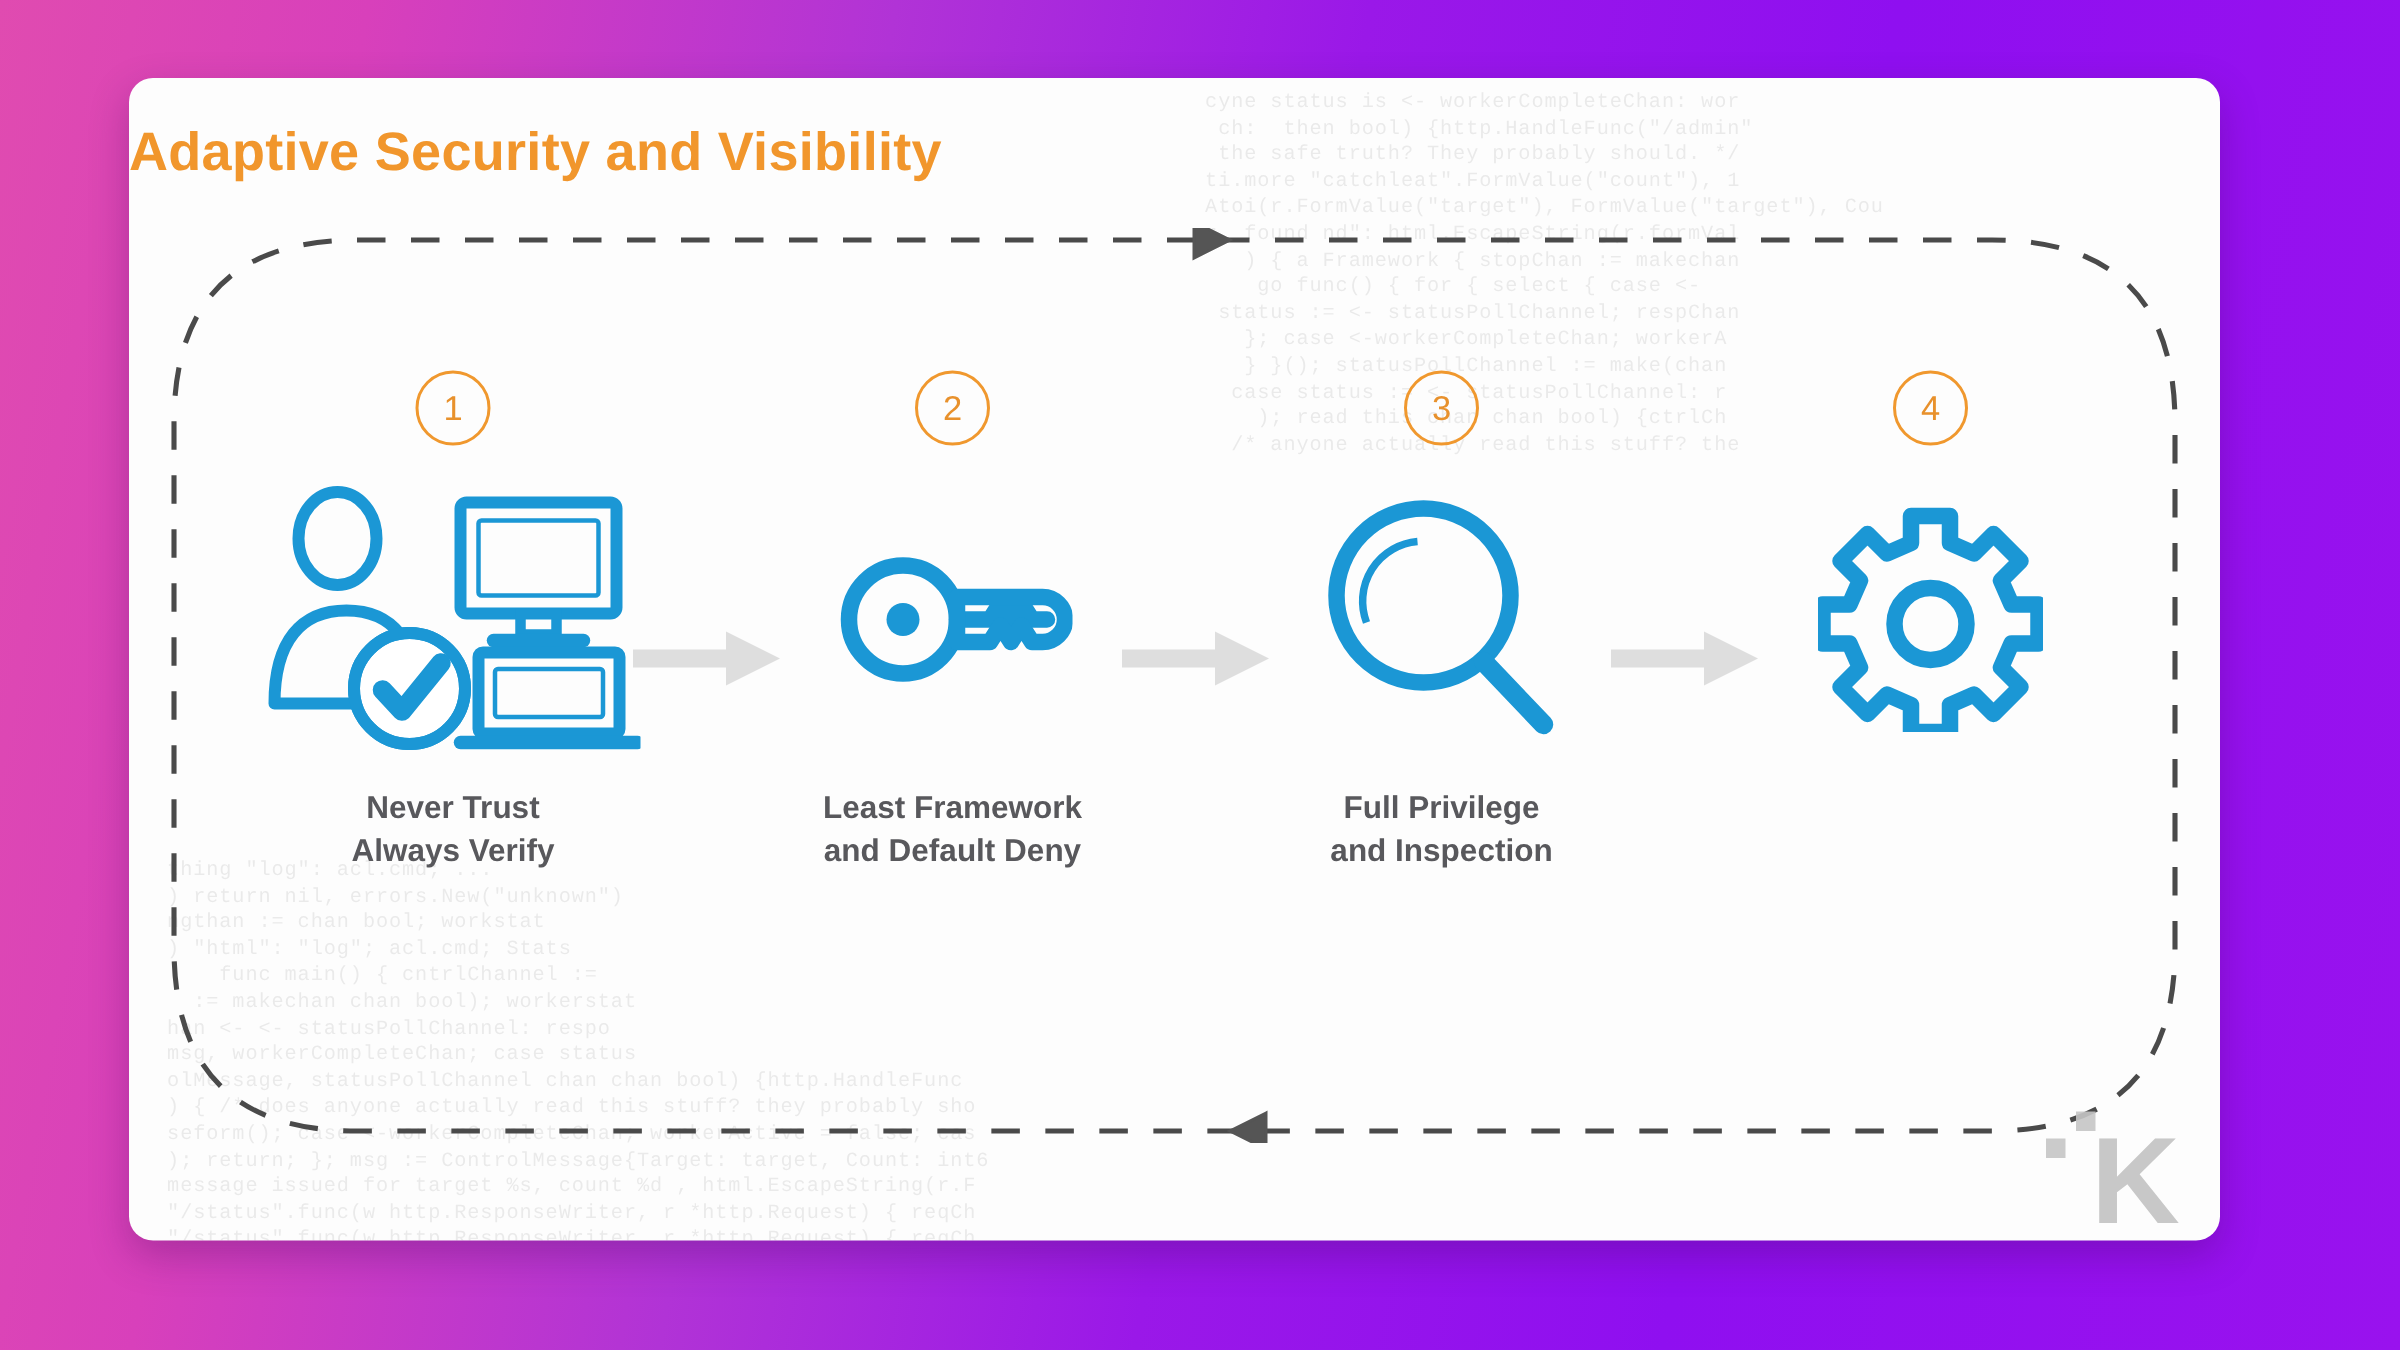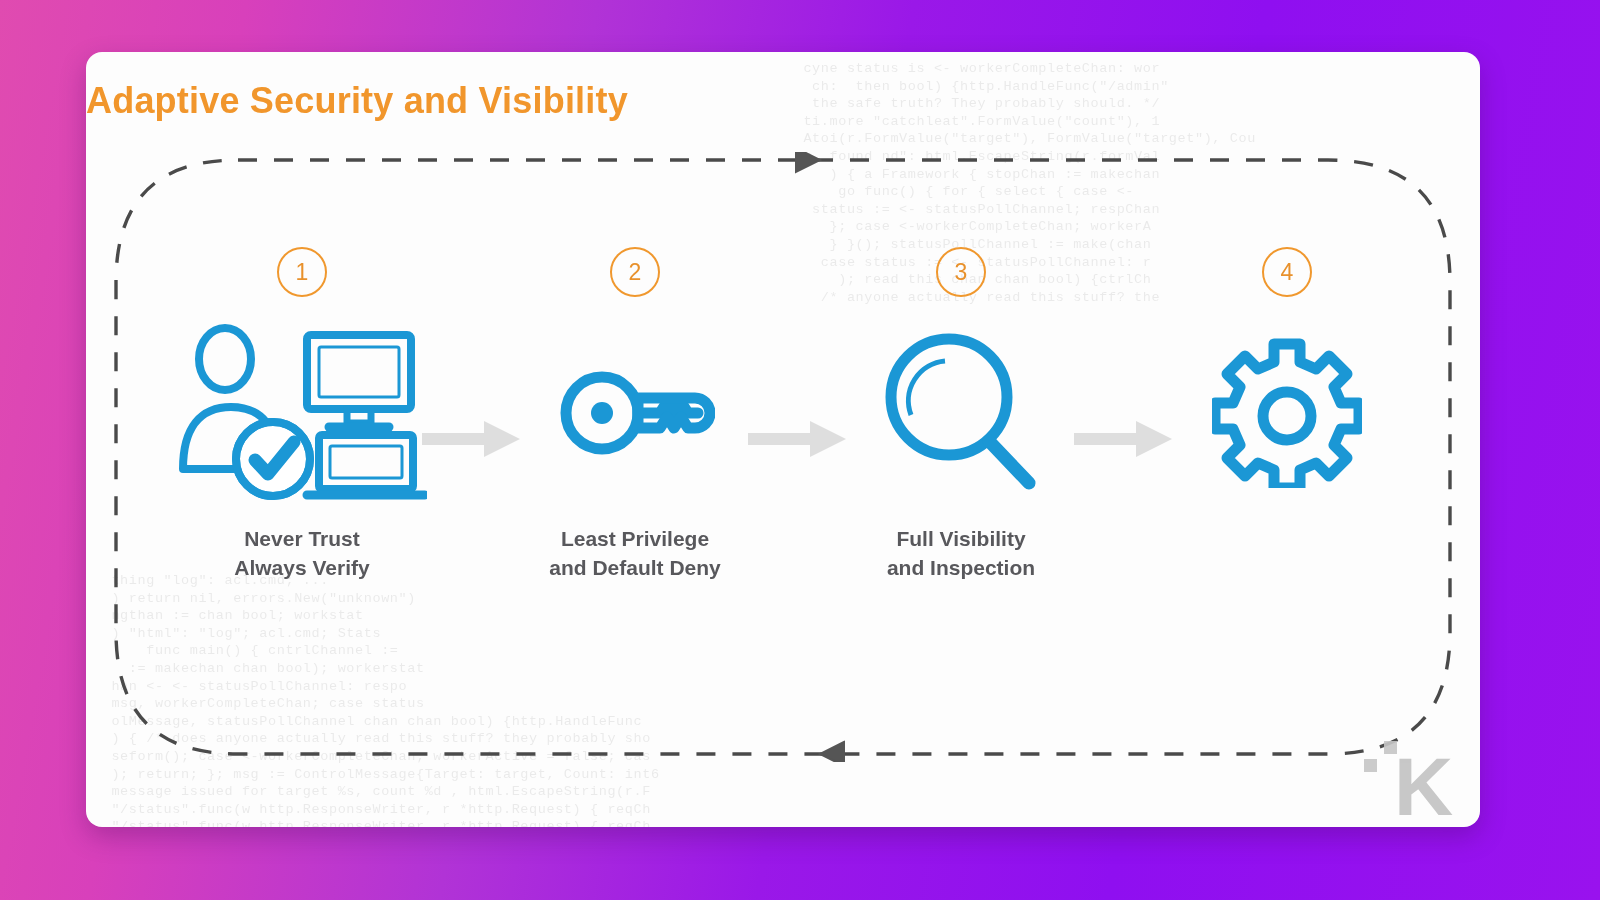--- a/index.html
+++ b/index.html
@@ -248,42 +248,42 @@
             <g fill="none" stroke="#1b97d5" stroke-width="11" stroke-linejoin="round" stroke-linecap="round">
               <circle cx="47" cy="55" r="36"></circle>
               <path d="M 83 55 L 105 55 L 112 44 L 119 55 L 126 44 L 133 55
                        L 143 55 A 14 14 0 0 1 143 55 L 143 55"></path>
               <path d="M 83 40 L 140 40 A 15 15 0 0 1 140 70 L 133 70
                        L 126 59 L 119 70 L 112 59 L 105 70 L 83 70 Z"></path>
             </g>
             <circle cx="47" cy="55" r="11" fill="#1b97d5"></circle>
           </svg>
         </div>
-        <div class="label">Least Privilege
+        <div class="label">Least Framework
 and Default Deny</div>
       </div>
 
       <div class="arrow-sep">
         <svg width="104" height="44" viewBox="0 0 104 44">
           <path d="M 2 16 L 64 16 L 64 4 L 100 22 L 64 40 L 64 28 L 2 28 Z" fill="#dedede"></path>
         </svg>
       </div>
 
       <div class="step">
         <div class="num">3</div>
         <div class="icon-box">
           <svg width="160" height="165" viewBox="0 0 160 165">
             <g fill="none" stroke="#1b97d5">
               <circle cx="68" cy="66" r="58" stroke-width="11"></circle>
               <path d="M 108 110 L 148 152" stroke-width="13" stroke-linecap="round"></path>
               <path d="M 30 84 A 40 40 0 0 1 64 30" stroke-width="5" stroke-linecap="butt"></path>
             </g>
           </svg>
         </div>
-        <div class="label">Full Visibility
+        <div class="label">Full Privilege
 and Inspection</div>
       </div>
 
       <div class="arrow-sep">
         <svg width="104" height="44" viewBox="0 0 104 44">
           <path d="M 2 16 L 64 16 L 64 4 L 100 22 L 64 40 L 64 28 L 2 28 Z" fill="#dedede"></path>
         </svg>
       </div>
 
       <div class="step">

